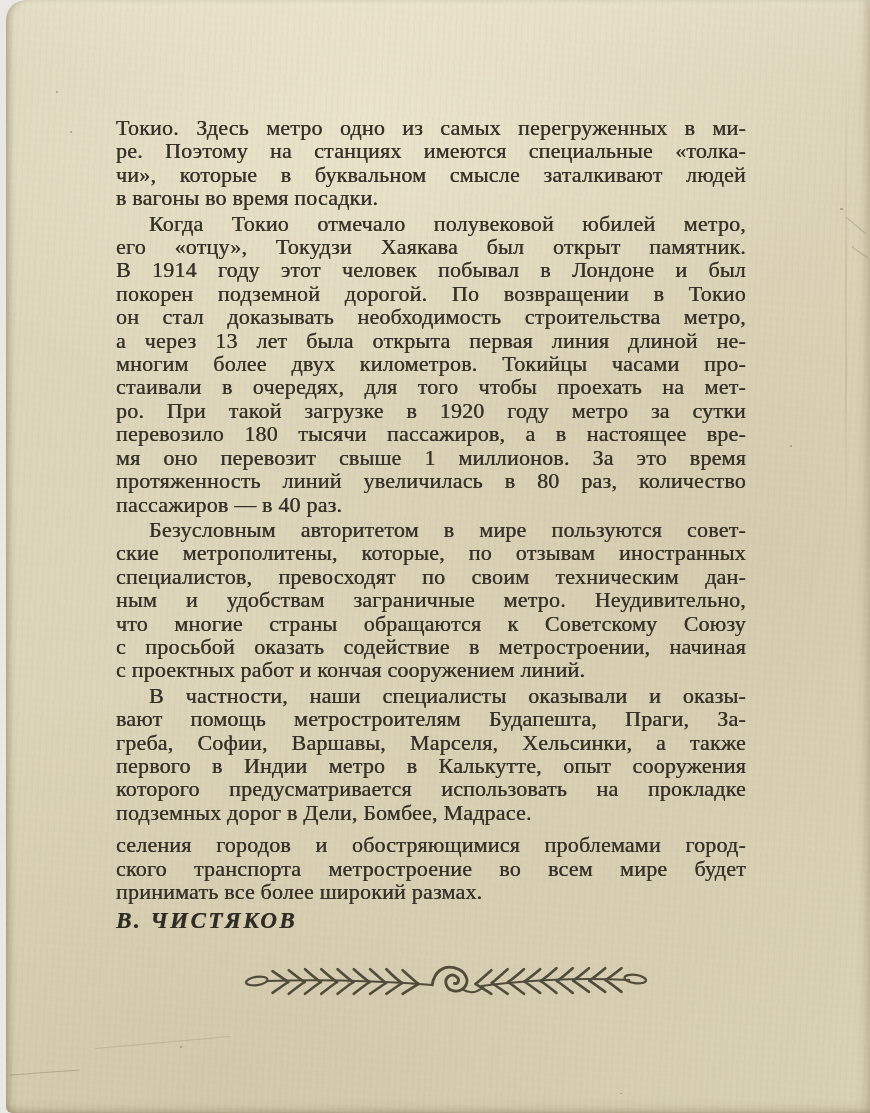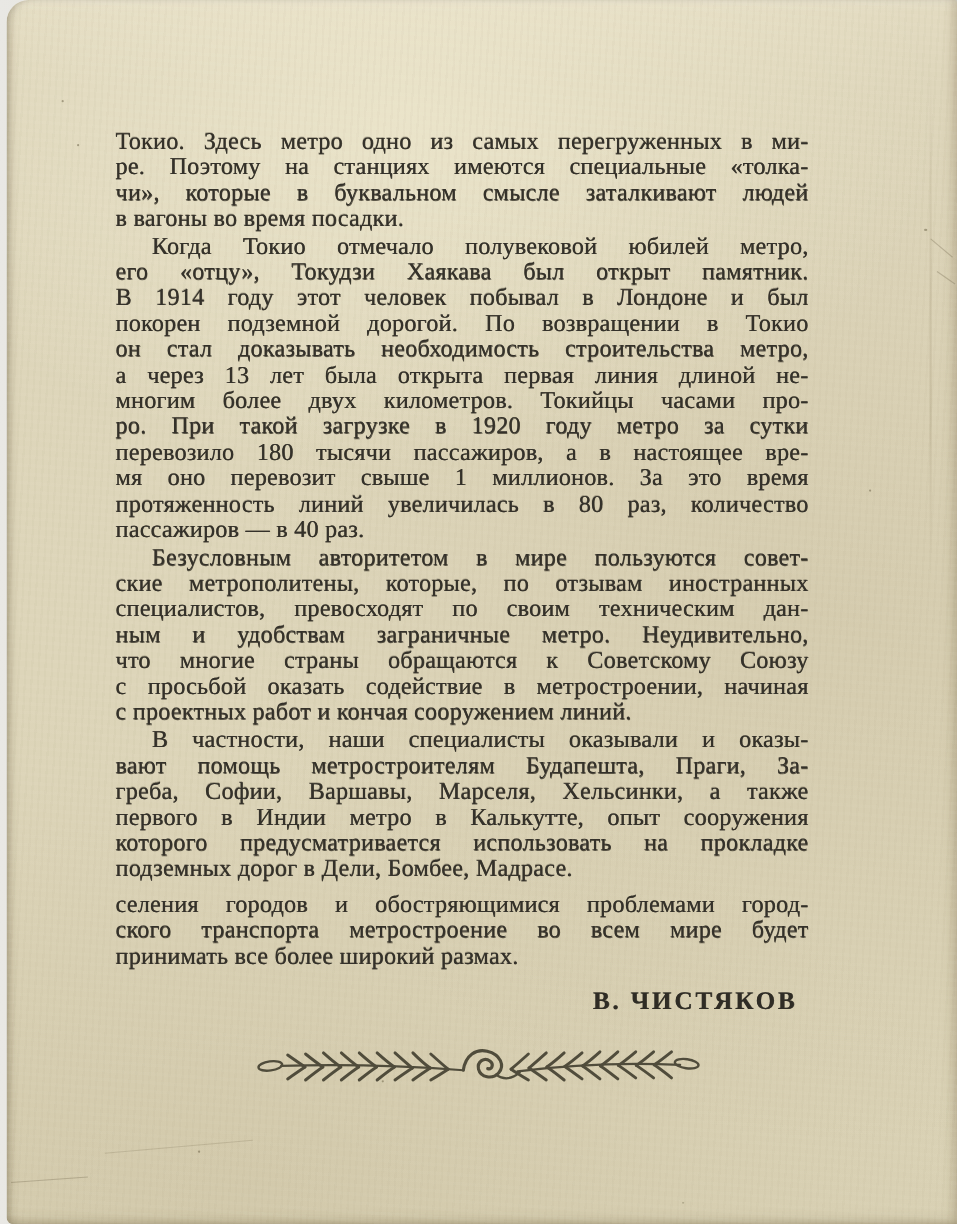--- a/index.html
+++ b/index.html
@@ -44,48 +44,48 @@
     position: absolute;
     inset: 0;
     border-radius: inherit;
     background:
       repeating-linear-gradient(93deg, rgba(118, 106, 74, 0.028) 0 2px, transparent 2px 6px),
       repeating-linear-gradient(4deg, rgba(255, 255, 240, 0.035) 0 3px, transparent 3px 8px);
     pointer-events: none;
   }
   .textblock {
     position: absolute;
-    left: 99px;
+    left: 110px;
     top: 116px;
     width: 630px;
     color: #34312a;
     font-size: 22px;
     line-height: 23.4px;
     letter-spacing: 0.2px;
     text-shadow: 0.3px 0.3px 0.5px rgba(42, 38, 28, 0.72),
                  -0.2px -0.2px 0.4px rgba(42, 38, 28, 0.3);
   }
   .para + .para { margin-top: 2px; }
   .para.gap { margin-top: 9px; }
   .line {
     text-align: justify;
     text-align-last: justify;
     white-space: nowrap;
   }
   .line.last { text-align-last: left; white-space: normal; }
   .line.indent { text-indent: 33px; }
   .signature {
-    margin-top: 18px;
-    text-align: right;
+    margin-top: 6px;
     padding-right: 10px;
     font-weight: bold;
     font-size: 23px;
     letter-spacing: 2.5px;
     color: #2f2c25;
     text-shadow: 0.4px 0.4px 0.6px rgba(42, 38, 28, 0.7);
+    font-style: italic;
   }
   .ornament-wrap {
     margin-top: 27px;
     text-align: center;
     transform: translateX(15px);
   }
   .ornament-wrap svg { opacity: 0.88; }
   
   .speck {
     position: absolute;
@@ -121,20 +121,21 @@
         <div class="line last">в вагоны во время посадки.</div>
       </div>
       <div class="para">
         <div class="line indent">Когда Токио отмечало полувековой юбилей метро,</div>
         <div class="line">его «отцу», Токудзи Хаякава был открыт памятник.</div>
         <div class="line">В 1914 году этот человек побывал в Лондоне и был</div>
         <div class="line">покорен подземной дорогой. По возвращении в Токио</div>
         <div class="line">он стал доказывать необходимость строительства метро,</div>
         <div class="line">а через 13 лет была открыта первая линия длиной не-</div>
         <div class="line">многим более двух километров. Токийцы часами про-</div>
+        <div class="line">стаивали в очередях, для того чтобы проехать на мет-</div>
         <div class="line">ро. При такой загрузке в 1920 году метро за сутки</div>
         <div class="line">перевозило 180 тысячи пассажиров, а в настоящее вре-</div>
         <div class="line">мя оно перевозит свыше 1 миллионов. За это время</div>
         <div class="line">протяженность линий увеличилась в 80 раз, количество</div>
         <div class="line last">пассажиров — в 40 раз.</div>
       </div>
       <div class="para">
         <div class="line indent">Безусловным авторитетом в мире пользуются совет-</div>
         <div class="line">ские метрополитены, которые, по отзывам иностранных</div>
         <div class="line">специалистов, превосходят по своим техническим дан-</div>

